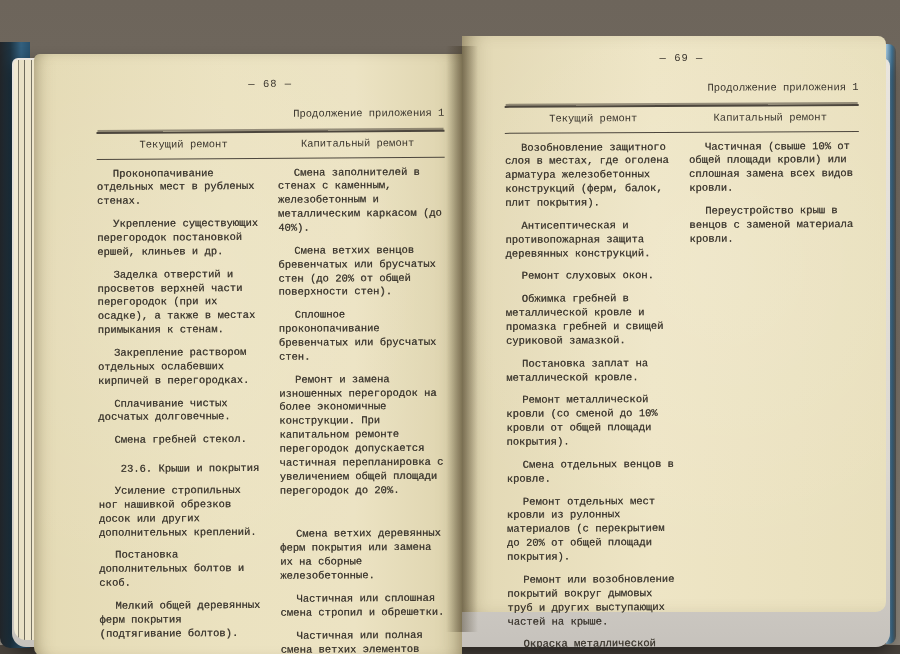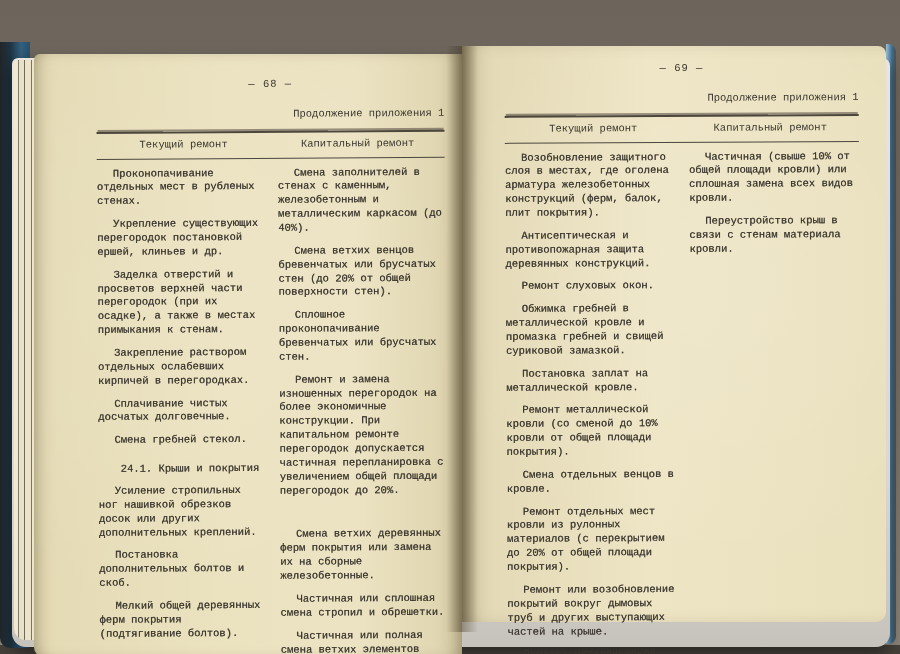--- a/index.html
+++ b/index.html
@@ -23,21 +23,21 @@
                 #ece4ca 11px,#ece4ca 17px,#9a927c 17px,#57574f 18px,
                 #eee6cc 18px,#eee6cc 34px);
               border-radius:4px 0 0 12px;}
   .page{position:absolute;color:#3b362e;}
   .page-left{left:34px;top:54px;width:428px;height:603px;
              background:
                radial-gradient(120% 90% at 30% 40%, rgba(255,255,255,.10), rgba(0,0,0,0) 60%),
                linear-gradient(90deg,#e4dab4 0%,#ebe2c0 45%,#ece3c3 75%,#ddd3ad 100%);
              border-radius:6px 0 0 10px;
              box-shadow:inset 14px 0 18px -14px rgba(80,65,35,.55), inset -16px 0 22px -16px rgba(70,55,25,.65);}
-  .page-right{left:462px;top:46px;width:424px;height:576px;
+  .page-right{left:462px;top:36px;width:424px;height:576px;
               background:
                 radial-gradient(120% 90% at 60% 40%, rgba(255,255,255,.12), rgba(0,0,0,0) 60%),
                 linear-gradient(270deg,#e9e0bd 0%,#eee5c5 55%,#e2d8b4 100%);
               border-radius:0 8px 10px 0;
               box-shadow:inset 18px 0 24px -16px rgba(70,55,25,.7);}
   .gutter{position:absolute;left:446px;top:46px;width:32px;height:586px;
           background:linear-gradient(90deg,rgba(50,40,20,0) 0%,rgba(50,40,20,.38) 50%,rgba(50,40,20,0) 100%);
           pointer-events:none;}
   .inner{position:relative;font-size:10.5px;line-height:1.32;}
   .inner-left{padding:24px 16px 0 64px;transform:rotate(-0.35deg);}
@@ -73,21 +73,21 @@
         <span>Капитальный ремонт</span>
       </div>
       <div class="cols">
         <div>
             <p class="para">Проконопачивание отдельных мест в рубленых стенах.</p>
             <p class="para">Укрепление существующих перегородок постановкой ершей, клиньев и др.</p>
             <p class="para">Заделка отверстий и просветов верхней части перегородок (при их осадке), а также в местах примыкания к стенам.</p>
             <p class="para">Закрепление раствором отдельных ослабевших кирпичей в перегородках.</p>
             <p class="para">Сплачивание чистых досчатых долговечные.</p>
             <p class="para">Смена гребней стекол.</p>
-            <p class="para heading">24.1. Крыши и покрытия</p>
+            <p class="para heading">23.6. Крыши и покрытия</p>
             <p class="para">Усиление стропильных ног нашивкой обрезков досок или других дополнительных креплений.</p>
             <p class="para">Постановка дополнительных болтов и скоб.</p>
             <p class="para">Мелкий общей деревянных ферм покрытия (подтягивание болтов).</p>
           </div>
         <div>
             <p class="para">Смена заполнителей в стенах с каменным, железобетонным и металлическим каркасом (до 40%).</p>
             <p class="para">Смена ветхих венцов бревенчатых или брусчатых стен (до 20% от общей поверхности стен).</p>
             <p class="para">Сплошное проконопачивание бревенчатых или брусчатых стен.</p>
             <p class="para">Ремонт и замена изношенных перегородок на более экономичные конструкции. При капитальном ремонте перегородок допускается частичная перепланировка с увеличением общей площади перегородок до 20%.</p>
             <p class="para gap">Смена ветхих деревянных ферм покрытия или замена их на сборные железобетонные.</p>
@@ -114,20 +114,20 @@
             <p class="para">Обжимка гребней в металлической кровле и промазка гребней и свищей суриковой замазкой.</p>
             <p class="para">Постановка заплат на металлической кровле.</p>
             <p class="para">Ремонт металлической кровли (со сменой до 10% кровли от общей площади покрытия).</p>
             <p class="para">Смена отдельных венцов в кровле.</p>
             <p class="para">Ремонт отдельных мест кровли из рулонных материалов (с перекрытием до 20% от общей площади покрытия).</p>
             <p class="para">Ремонт или возобновление покрытий вокруг дымовых труб и других выступающих частей на крыше.</p>
             <p class="para">Окраска металлической кровли.</p>
           </div>
         <div>
             <p class="para">Частичная (свыше 10% от общей площади кровли) или сплошная замена всех видов кровли.</p>
-            <p class="para">Переустройство крыш в связи с стенам материала кровли.</p>
+            <p class="para">Переустройство крыш в венцов с заменой материала кровли.</p>
           </div>
       </div>
     </div>
   </div>
 
   <div class="gutter"></div>
 </div>
 
 </body></html>

